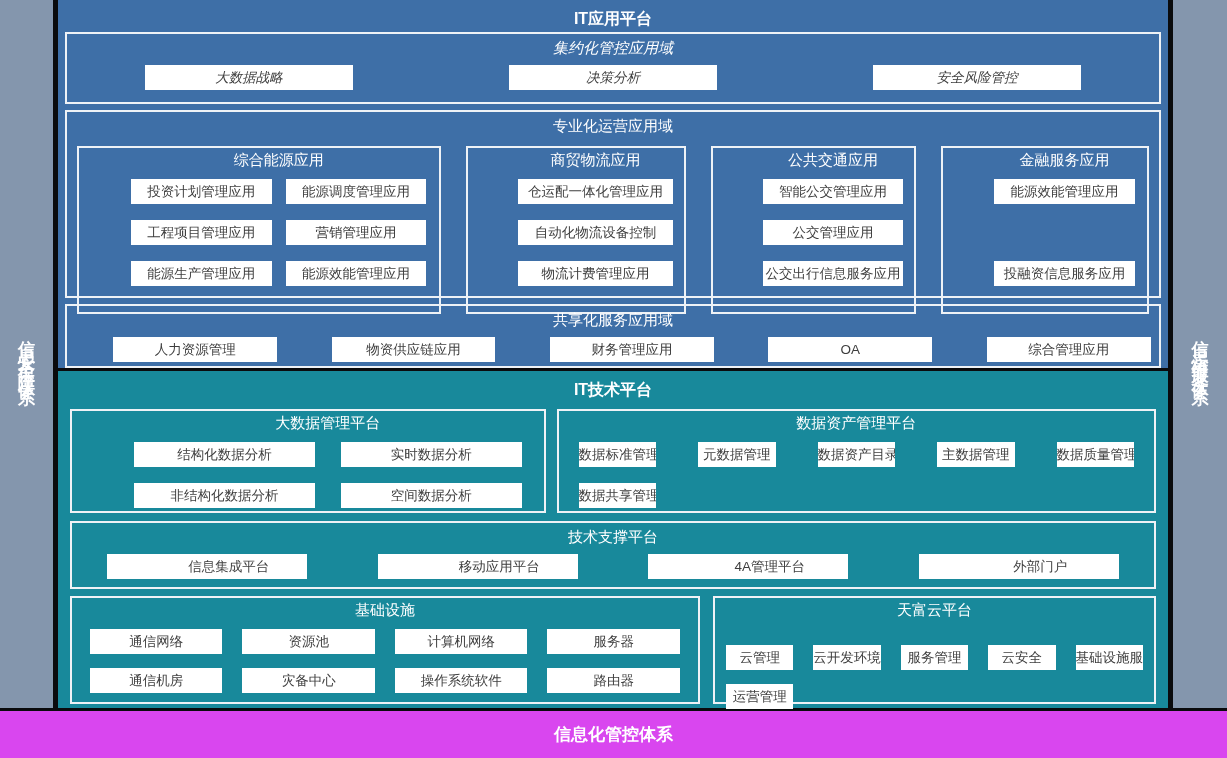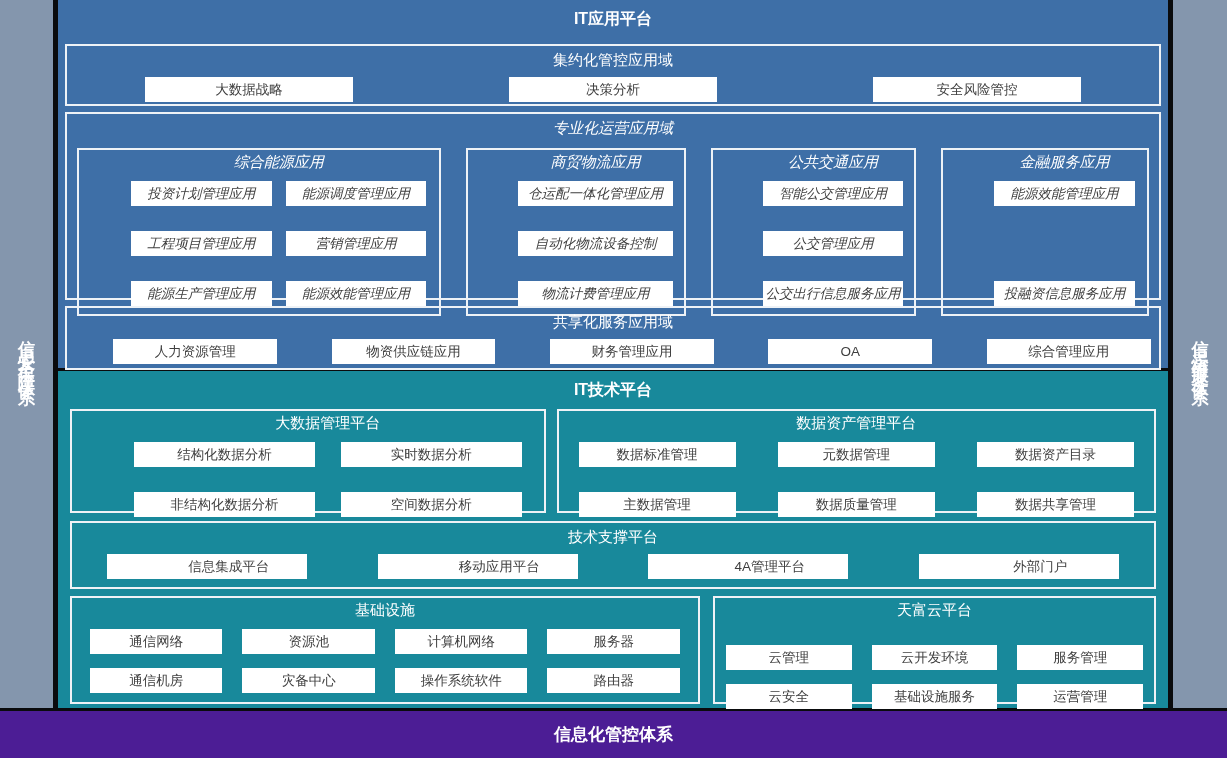--- a/index.html
+++ b/index.html
@@ -18,40 +18,40 @@
     display:flex; align-items:center; justify-content:center;
   }
   .pillar span {
     writing-mode:vertical-rl; text-orientation:upright;
     font-weight:bold; font-size:17px; letter-spacing:7px;
   }
   .pillar.left { left:0; }
   .pillar.right { right:0; width:54px; }
   .bottombar {
     position:absolute; left:0; top:711px; width:1227px; height:47px;
-    background:#4c1d95; color:#fff; font-weight:bold; font-size:17px;
+    background:#d946ef; color:#fff; font-weight:bold; font-size:17px;
     display:flex; align-items:center; justify-content:center;
   }
 
   
   .panel { position:absolute; left:58px; width:1110px; }
   .panel.blue { top:0; height:368px; background:#3e6fa7; }
   .panel.teal { top:371px; height:337px; background:#18899b; }
   .panel-title {
     text-align:center; color:#fff; font-weight:bold; font-size:16px;
     padding-top:9px; height:30px;
   }
 
   
   .box {
     border:2px solid #eef2f6; margin:0 7px; position:relative;
   }
   .box-title { text-align:center; color:#fff; font-size:15px; padding-top:5px; }
-  .box.b1 { height:62px; margin-top:14px; }
-  .box.b2 { height:188px; margin-top:6px;font-style:italic; }
+  .box.b1 { height:72px; margin-top:2px;font-style:italic; }
+  .box.b2 { height:188px; margin-top:6px; }
   .box.b3 { height:64px; margin-top:6px; }
   .box.bsupport { height:68px; margin:8px 12px 0 12px; }
 
   
   .chip {
     background:#fff; color:#3e3e3e; font-size:13.5px;
     height:25px; line-height:25px; text-align:center;
     white-space:nowrap; overflow:hidden;
   }
   .chip.spacer { visibility:hidden; }
@@ -65,24 +65,24 @@
   
   .groups { display:flex; justify-content:space-between; padding:0 10px; height:140px; margin-top:10px; }
   .group, .tgroup { border:2px solid #eef2f6; }
   .group { height:168px;padding-left:39px; }
   .g-energy { flex:0 0 34%; }
   .g-trade { flex:0 0 20.5%; }
   .g-transit { flex:0 0 19.2%; }
   .g-finance { flex:0 0 19.4%; }
   .group-title { text-align:center; color:#fff; font-size:15px; padding-top:3px; height:27px; }
 
-  .grid { display:grid; row-gap:25px; margin-top:4px; align-content:start; }
+  .grid { display:grid; row-gap:16px; margin-top:4px; align-content:start; }
   .cols-1 { grid-template-columns:1fr; }
   .cols-2 { grid-template-columns:1fr 1fr; }
-  .cols-3 { grid-template-columns:1fr 1fr 1fr; }
+  .cols-3 { grid-template-columns:1fr 1fr 1fr 1fr 1fr; }
   .cols-4 { grid-template-columns:repeat(4,1fr); }
   .g-energy .grid { padding:0 13px; column-gap:14px; }
   .g-trade .grid, .g-transit .grid { padding:0 11px; }
   .g-finance .grid { padding:0 12px; }
 
   
   .trow { display:flex; justify-content:space-between; margin:8px 12px 0 12px; }
   .trow1 .tgroup { height:104px; }
   .trow3 .tgroup { height:108px; margin-top:-1px; }
   .g-bigdata { flex:0 0 43.8%;padding-left:40px; }

